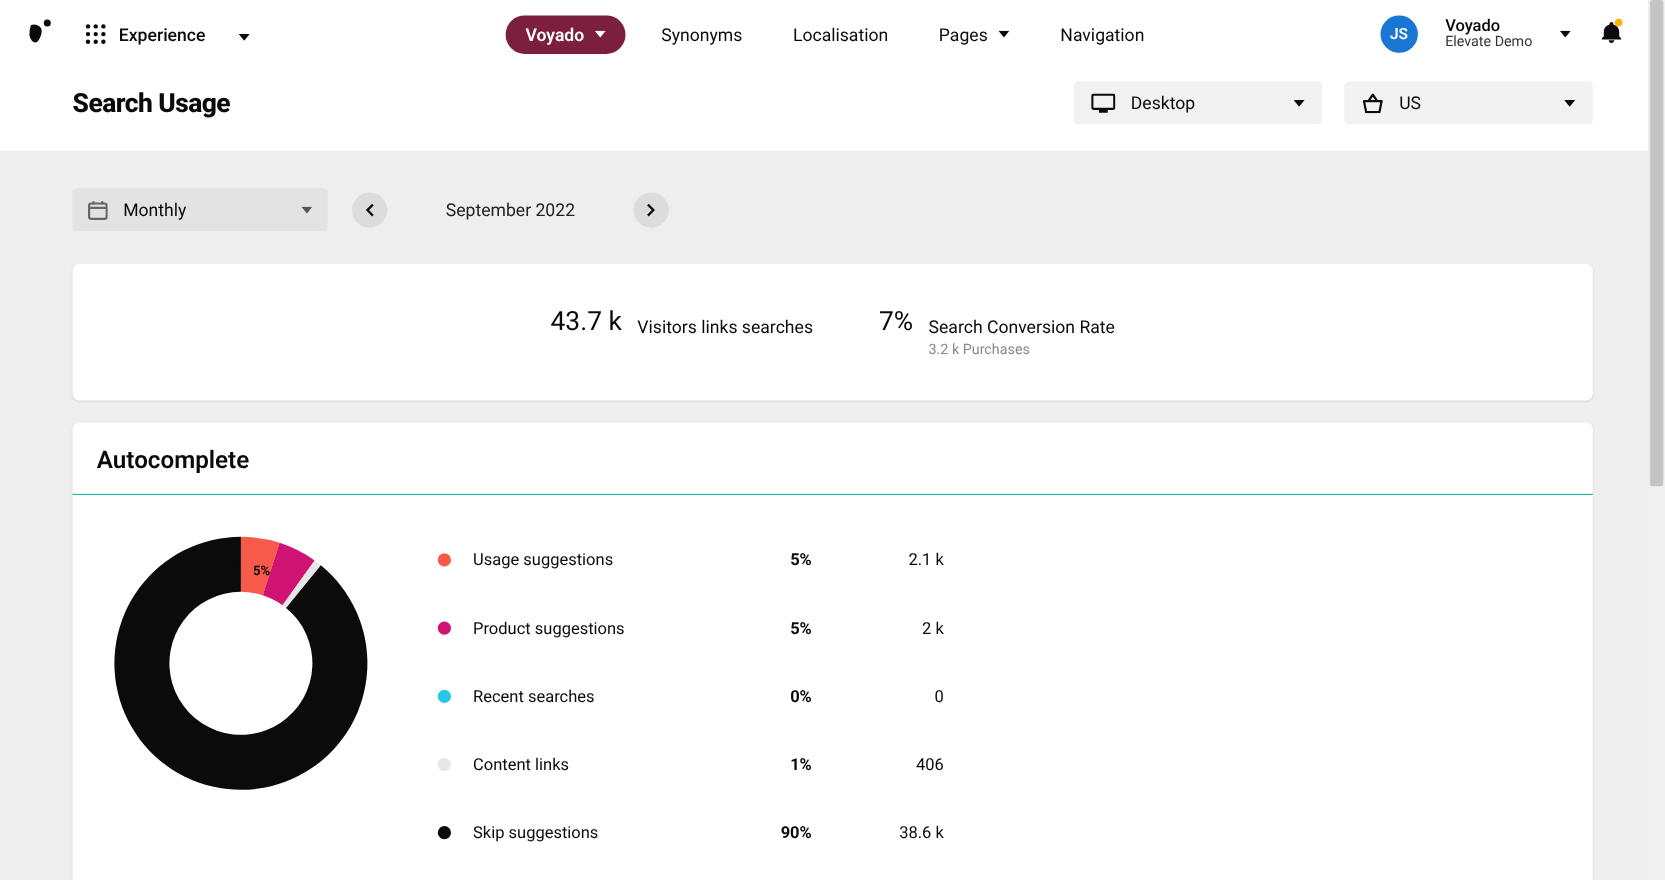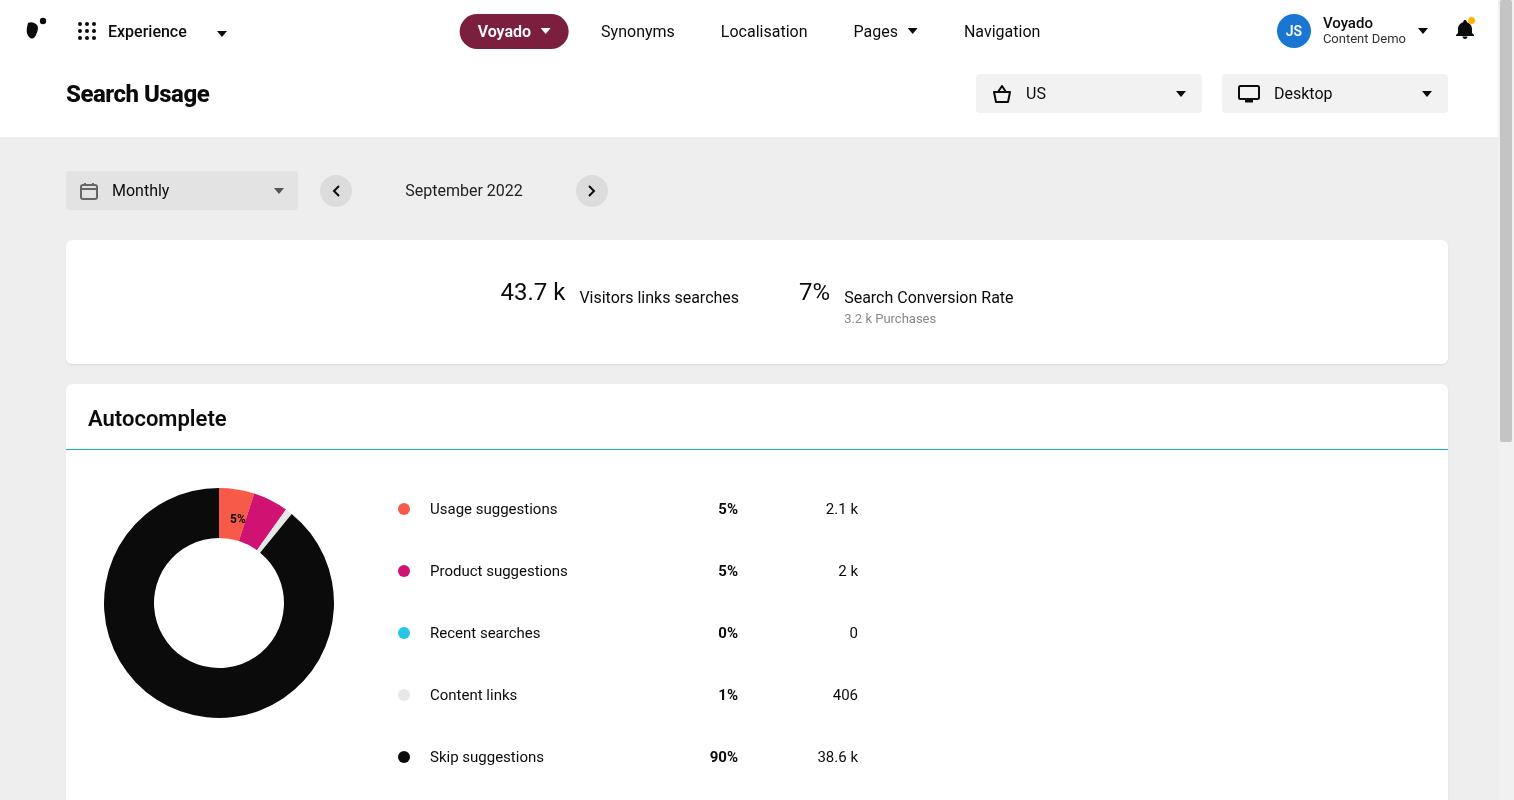--- a/index.html
+++ b/index.html
@@ -29,21 +29,21 @@
   .apps-label { font-size:16px; font-weight:500; }
   .caret-down { margin-left:18px; }
   .nav-center {
     position:absolute; left:50%; transform:translateX(-50%);
     display:flex; align-items:center; gap:18px;
   }
   .nav-item { font-size:16px; padding:8px 14px; border-radius:22px; cursor:pointer; display:flex; align-items:center; gap:10px; }
   .nav-item-active { background:#7c1f3e; color:#fff; font-weight:600; padding:8px 18px; }
   .nav-right { margin-left:auto; display:flex; align-items:center; gap:20px; }
   .avatar { width:34px; height:34px; border-radius:50%; background:#1976d2; color:#fff; display:flex; align-items:center; justify-content:center; font-size:14px; font-weight:600; }
-  .user-block { display:flex; align-items:center; gap:12px; cursor:pointer; }
+  .user-block { display:flex; align-items:center; gap:25px; cursor:pointer; }
   .user-text { display:flex; flex-direction:column; line-height:1.15; }
   .user-text .name { font-size:15px; font-weight:500; }
   .user-text .sub { font-size:13px; color:#333; }
   .bell-wrap { position:relative; cursor:pointer; margin-left:8px; }
   .bell-dot { position:absolute; top:-2px; right:-1px; width:7px; height:7px; border-radius:50%; background:#ffb300; }
   
   .subheader {
     display:flex; align-items:center; padding:12px 66px 24px 66px;
     justify-content:space-between;
   }
@@ -149,56 +149,56 @@
     <div class="nav-item">
         <span>Navigation</span>
       </div>
   </div>
 
   <div class="nav-right">
     <div class="user-block">
       <div class="avatar">JS</div>
       <div class="user-text">
         <span class="name">Voyado</span>
-        <span class="sub">Content Demo</span>
+        <span class="sub">Elevate Demo</span>
       </div>
       <svg class="caret" viewBox="0 0 10 6">
           <path d="M0 0 L5 6 L10 0 Z" fill="#0b0b0b"></path>
         </svg>
     </div>
     <div class="bell-wrap">
       <svg width="18" height="20" viewBox="0 0 18 20">
         <path d="M9 20 c1.4 0 2.5-1.1 2.5-2.5 h-5 C6.5 18.9 7.6 20 9 20 z M16 14 v-4 c0-3.3-2.2-6-5.3-6.7 V2.5 C10.7 1.7 10 1 9 1 S7.3 1.7 7.3 2.5 v0.8 C4.2 4 2 6.7 2 10 v4 l-2 2 v1 h18 v-1 L16 14 z" fill="#0b0b0b"></path>
       </svg>
       <div class="bell-dot"></div>
     </div>
   </div>
 </div>
 
 <div class="subheader">
   <div class="page-title">Search Usage</div>
   <div class="filters">
     <div class="select-box">
       <div class="select-left">
-        <svg width="20" height="18" viewBox="0 0 20 18">
-          <path d="M6 7 L10 1 L14 7 M2 7 h16 l-2 10 H4 Z" fill="none" stroke="#0b0b0b" stroke-width="2" stroke-linejoin="round"></path>
-        </svg>
-        <span>US</span>
-      </div>
-      <svg class="caret" viewBox="0 0 10 6">
-          <path d="M0 0 L5 6 L10 0 Z" fill="#0b0b0b"></path>
-        </svg>
-    </div>
-    <div class="select-box">
-      <div class="select-left">
         <svg width="22" height="18" viewBox="0 0 22 18">
           <rect x="1" y="1" width="20" height="13" rx="1.5" fill="none" stroke="#0b0b0b" stroke-width="2"></rect>
           <rect x="7" y="15" width="8" height="2.5" fill="#0b0b0b"></rect>
         </svg>
         <span>Desktop</span>
+      </div>
+      <svg class="caret" viewBox="0 0 10 6">
+          <path d="M0 0 L5 6 L10 0 Z" fill="#0b0b0b"></path>
+        </svg>
+    </div>
+    <div class="select-box">
+      <div class="select-left">
+        <svg width="20" height="18" viewBox="0 0 20 18">
+          <path d="M6 7 L10 1 L14 7 M2 7 h16 l-2 10 H4 Z" fill="none" stroke="#0b0b0b" stroke-width="2" stroke-linejoin="round"></path>
+        </svg>
+        <span>US</span>
       </div>
       <svg class="caret" viewBox="0 0 10 6">
           <path d="M0 0 L5 6 L10 0 Z" fill="#0b0b0b"></path>
         </svg>
     </div>
   </div>
 </div>
 
 <div class="workspace">
   <div class="period-row">

